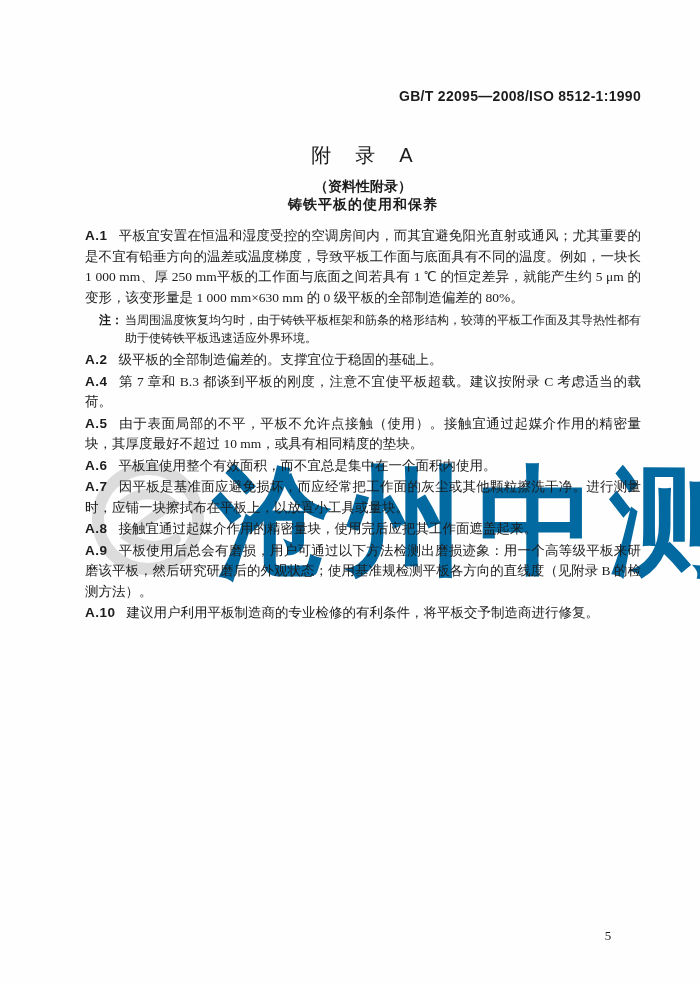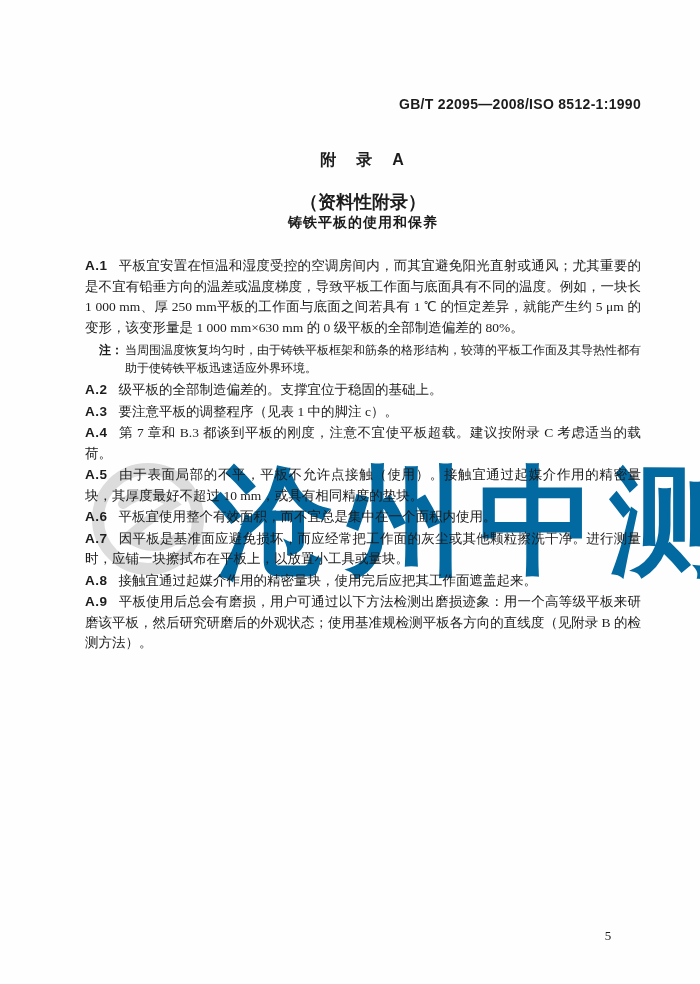--- a/index.html
+++ b/index.html
@@ -37,53 +37,53 @@
     font-weight: bold;
     font-size: 118px;
     line-height: 138px;
     letter-spacing: 14px;
     white-space: nowrap;
   }
   
   .content {
     position: absolute;
     left: 85px;
-    top: 96px;
+    top: 88px;
     width: 556px;
     z-index: 1;
   }
   .std-number {
     text-align: right;
     font-family: "Liberation Sans", sans-serif;
     font-weight: bold;
     font-size: 14px;
     letter-spacing: 0.3px;
     padding-right: 0px;
   }
   .title-block { text-align: center; margin-top: 38px; }
   .apx-title {
     font-family: "Liberation Sans", sans-serif;
-    font-weight: bold;
-    font-size: 16px;
+    font-weight: normal;
+    font-size: 20px;
     letter-spacing: 2px;
   }
   .apx-subtitle {
     font-family: "Liberation Sans", sans-serif;
     font-weight: bold;
-    font-size: 18px;
-    margin-top: 19px;
+    font-size: 14px;
+    margin-top: 9px;
   }
   .apx-heading {
     font-family: "Liberation Sans", sans-serif;
     font-weight: bold;
     font-size: 14px;
     margin-top: 0;
     letter-spacing: 1px;
   }
-  .body-block { margin-top: 24px; }
+  .body-block { margin-top: 12px; }
   .clause {
     margin: 0 0 1px 0;
     font-size: 13.5px;
     line-height: 20.5px;
     text-align: justify;
   }
   .clause-num {
     font-family: "Liberation Sans", sans-serif;
     font-weight: bold;
     margin-right: 11px;
@@ -138,33 +138,33 @@
     </div>
 
     <div class="body-block">
 
       <p class="clause"><span class="clause-num">A.1</span><span class="clause-text">平板宜安置在恒温和湿度受控的空调房间内，而其宜避免阳光直射或通风；尤其重要的是不宜有铅垂方向的温差或温度梯度，导致平板工作面与底面具有不同的温度。例如，一块长 1 000 mm、厚 250 mm平板的工作面与底面之间若具有 1 ℃ 的恒定差异，就能产生约 5 μm 的变形，该变形量是 1 000 mm×630 mm 的 0 级平板的全部制造偏差的 80%。</span></p>
 
       <p class="note"><span class="note-label">注：</span><span class="note-text">当周围温度恢复均匀时，由于铸铁平板框架和筋条的格形结构，较薄的平板工作面及其导热性都有助于使铸铁平板迅速适应外界环境。</span></p>
 
       <p class="clause"><span class="clause-num">A.2</span><span class="clause-text">级平板的全部制造偏差的。支撑宜位于稳固的基础上。</span></p>
 
-      <p class="clause"><span class="clause-num">A.3</span><span class="clause-text">要注意平板的调整程序（见表 1 中的脚注 c）。</span></p>
 
       <p class="clause"><span class="clause-num">A.4</span><span class="clause-text">第 7 章和 B.3 都谈到平板的刚度，注意不宜使平板超载。建议按附录 C 考虑适当的载荷。</span></p>
 
       <p class="clause"><span class="clause-num">A.5</span><span class="clause-text">由于表面局部的不平，平板不允许点接触（使用）。接触宜通过起媒介作用的精密量块，其厚度最好不超过 10 mm，或具有相同精度的垫块。</span></p>
 
       <p class="clause"><span class="clause-num">A.6</span><span class="clause-text">平板宜使用整个有效面积，而不宜总是集中在一个面积内使用。</span></p>
 
       <p class="clause"><span class="clause-num">A.7</span><span class="clause-text">因平板是基准面应避免损坏，而应经常把工作面的灰尘或其他颗粒擦洗干净。进行测量时，应铺一块擦拭布在平板上，以放置小工具或量块。</span></p>
 
       <p class="clause"><span class="clause-num">A.8</span><span class="clause-text">接触宜通过起媒介作用的精密量块，使用完后应把其工作面遮盖起来。</span></p>
 
       <p class="clause"><span class="clause-num">A.9</span><span class="clause-text">平板使用后总会有磨损，用户可通过以下方法检测出磨损迹象：用一个高等级平板来研磨该平板，然后研究研磨后的外观状态；使用基准规检测平板各方向的直线度（见附录 B 的检测方法）。</span></p>
 
+      <p class="clause"><span class="clause-num">A.10</span><span class="clause-text">建议用户利用平板制造商的专业检修的有利条件，将平板交予制造商进行修复。</span></p>
 
     </div>
   </div>
 
   <div class="page-number">5</div>
 
 </div>
 
 </body></html>

